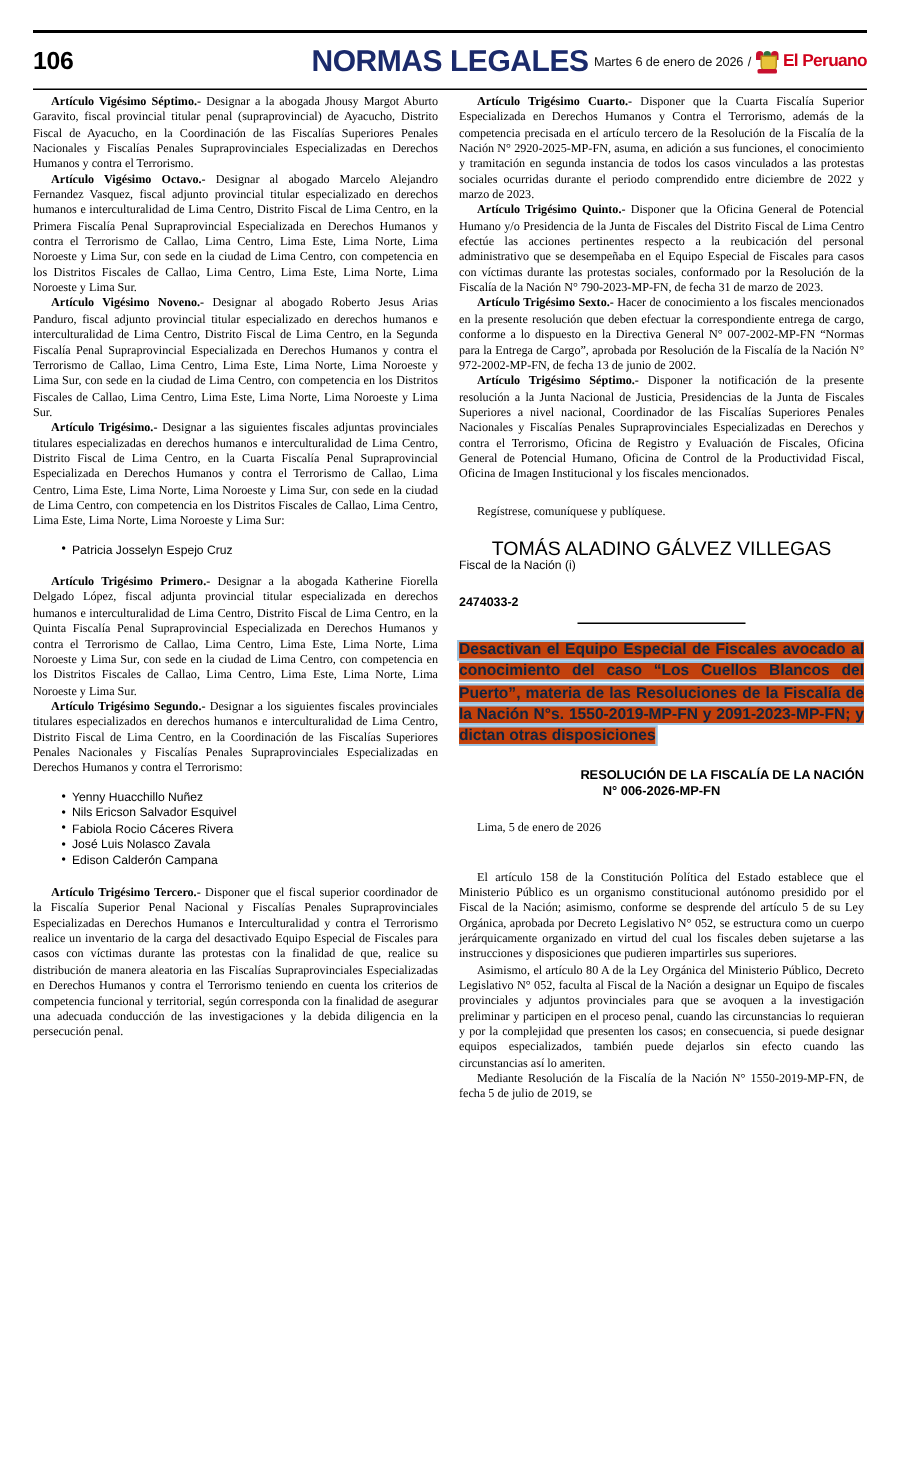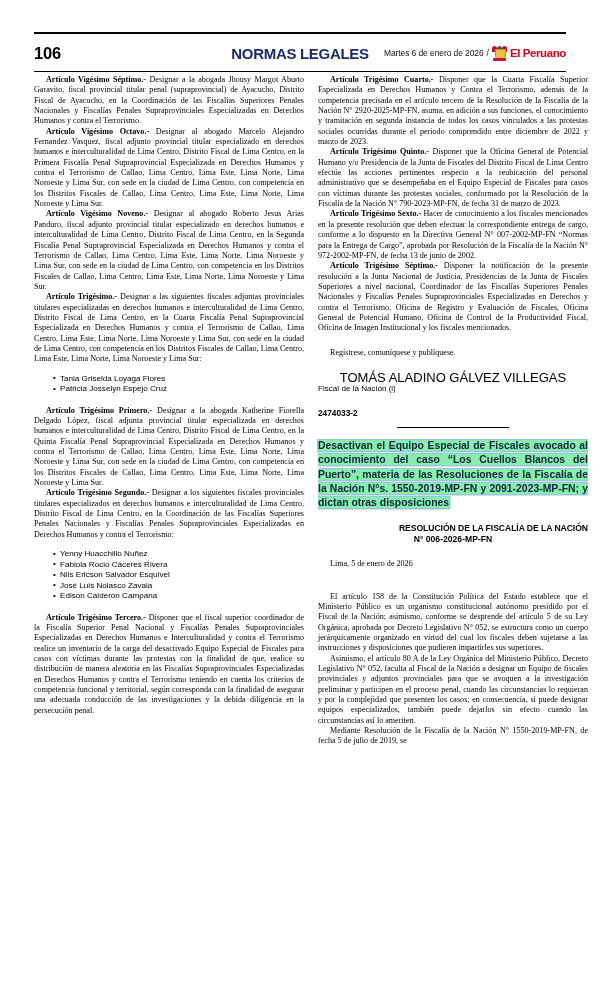--- a/index.html
+++ b/index.html
@@ -12,21 +12,21 @@
     height: 983px;
     font-family: "Liberation Sans", sans-serif;
     color: #000000;
     overflow: hidden;
   }
   .page {
     position: relative;
     width: 600px;
     height: 983px;
     box-sizing: border-box;
-    padding: 12px;
+    padding: 0;
     background: #ffffff;
   }
 
   
   .masthead {
     position: relative;
     margin: 0 22px;
     padding-top: 22px;
     height: 34px;
   }
@@ -48,21 +48,21 @@
     height: 30px;
     padding-top: 4px;
   }
   .folio {
     font-size: 16.5px;
     font-weight: bold;
     letter-spacing: -0.2px;
     line-height: 1;
   }
   .normas {
-    font-size: 15px;
+    font-size: 20px;
     font-weight: bold;
     letter-spacing: -0.3px;
     color: #1b2a6b;
     position: absolute;
     left: 50%;
     transform: translateX(-50%);
     white-space: nowrap;
   }
   .head-right {
     display: flex;
@@ -189,21 +189,21 @@
 
   
   .headline {
     font-size: 10.4px;
     font-weight: bold;
     line-height: 14.2px;
     text-align: justify;
     color: #10233f;
   }
   .headline span.hl {
-    background: #86efac;
+    background: #c2410c;
     box-shadow: 0 0 0 1.5px #9cc3e0;
   }
   .res-title {
     margin-top: 13px;
     font-size: 8.6px;
     font-weight: bold;
     line-height: 11px;
     text-align: right;
     letter-spacing: -0.05px;
   }
@@ -258,34 +258,33 @@
 
       <p class="ind"><span class="b">Artículo Vigésimo Séptimo.-</span><span> Designar a la abogada Jhousy Margot Aburto Garavito, fiscal provincial titular penal (supraprovincial) de Ayacucho, Distrito Fiscal de Ayacucho, en la Coordinación de las Fiscalías Superiores Penales Nacionales y Fiscalías Penales Supraprovinciales Especializadas en Derechos Humanos y contra el Terrorismo.</span></p>
 
       <p class="ind"><span class="b">Artículo Vigésimo Octavo.-</span><span> Designar al abogado Marcelo Alejandro Fernandez Vasquez, fiscal adjunto provincial titular especializado en derechos humanos e interculturalidad de Lima Centro, Distrito Fiscal de Lima Centro, en la Primera Fiscalía Penal Supraprovincial Especializada en Derechos Humanos y contra el Terrorismo de Callao, Lima Centro, Lima Este, Lima Norte, Lima Noroeste y Lima Sur, con sede en la ciudad de Lima Centro, con competencia en los Distritos Fiscales de Callao, Lima Centro, Lima Este, Lima Norte, Lima Noroeste y Lima Sur.</span></p>
 
       <p class="ind"><span class="b">Artículo Vigésimo Noveno.-</span><span> Designar al abogado Roberto Jesus Arias Panduro, fiscal adjunto provincial titular especializado en derechos humanos e interculturalidad de Lima Centro, Distrito Fiscal de Lima Centro, en la Segunda Fiscalía Penal Supraprovincial Especializada en Derechos Humanos y contra el Terrorismo de Callao, Lima Centro, Lima Este, Lima Norte, Lima Noroeste y Lima Sur, con sede en la ciudad de Lima Centro, con competencia en los Distritos Fiscales de Callao, Lima Centro, Lima Este, Lima Norte, Lima Noroeste y Lima Sur.</span></p>
 
       <p class="ind"><span class="b">Artículo Trigésimo.-</span><span> Designar a las siguientes fiscales adjuntas provinciales titulares especializadas en derechos humanos e interculturalidad de Lima Centro, Distrito Fiscal de Lima Centro, en la Cuarta Fiscalía Penal Supraprovincial Especializada en Derechos Humanos y contra el Terrorismo de Callao, Lima Centro, Lima Este, Lima Norte, Lima Noroeste y Lima Sur, con sede en la ciudad de Lima Centro, con competencia en los Distritos Fiscales de Callao, Lima Centro, Lima Este, Lima Norte, Lima Noroeste y Lima Sur:</span></p>
 
       <ul class="names">
-        <li>Tania Griselda Loyaga Flores</li>
         <li>Patricia Josselyn Espejo Cruz</li>
       </ul>
 
       <div class="gap-m"></div>
 
       <p class="ind"><span class="b">Artículo Trigésimo Primero.-</span><span> Designar a la abogada Katherine Fiorella Delgado López, fiscal adjunta provincial titular especializada en derechos humanos e interculturalidad de Lima Centro, Distrito Fiscal de Lima Centro, en la Quinta Fiscalía Penal Supraprovincial Especializada en Derechos Humanos y contra el Terrorismo de Callao, Lima Centro, Lima Este, Lima Norte, Lima Noroeste y Lima Sur, con sede en la ciudad de Lima Centro, con competencia en los Distritos Fiscales de Callao, Lima Centro, Lima Este, Lima Norte, Lima Noroeste y Lima Sur.</span></p>
 
       <p class="ind"><span class="b">Artículo Trigésimo Segundo.-</span><span> Designar a los siguientes fiscales provinciales titulares especializados en derechos humanos e interculturalidad de Lima Centro, Distrito Fiscal de Lima Centro, en la Coordinación de las Fiscalías Superiores Penales Nacionales y Fiscalías Penales Supraprovinciales Especializadas en Derechos Humanos y contra el Terrorismo:</span></p>
 
       <ul class="names">
         <li>Yenny Huacchillo Nuñez</li>
+        <li>Nils Ericson Salvador Esquivel</li>
         <li>Fabiola Rocio Cáceres Rivera</li>
-        <li>Nils Ericson Salvador Esquivel</li>
         <li>José Luis Nolasco Zavala</li>
         <li>Edison Calderón Campana</li>
       </ul>
 
       <div class="gap-m"></div>
 
       <p class="ind"><span class="b">Artículo Trigésimo Tercero.-</span><span> Disponer que el fiscal superior coordinador de la Fiscalía Superior Penal Nacional y Fiscalías Penales Supraprovinciales Especializadas en Derechos Humanos e Interculturalidad y contra el Terrorismo realice un inventario de la carga del desactivado Equipo Especial de Fiscales para casos con víctimas durante las protestas con la finalidad de que, realice su distribución de manera aleatoria en las Fiscalías Supraprovinciales Especializadas en Derechos Humanos y contra el Terrorismo teniendo en cuenta los criterios de competencia funcional y territorial, según corresponda con la finalidad de asegurar una adecuada conducción de las investigaciones y la debida diligencia en la persecución penal.</span></p>
 
     </div>
 

